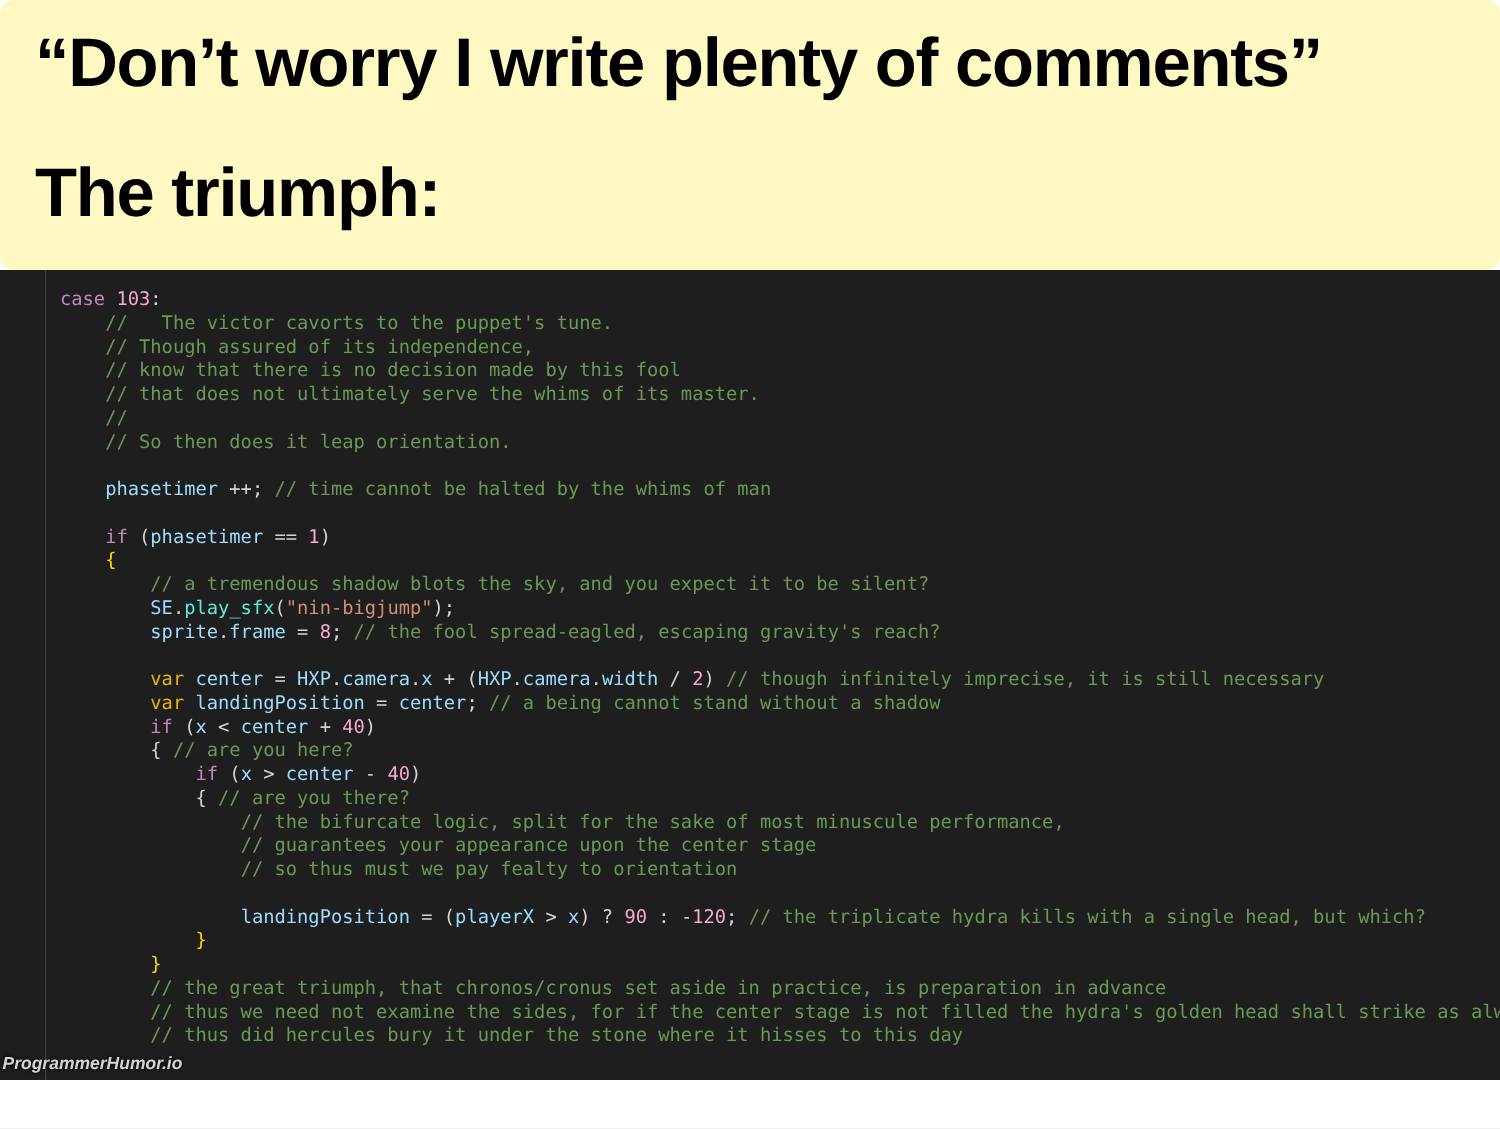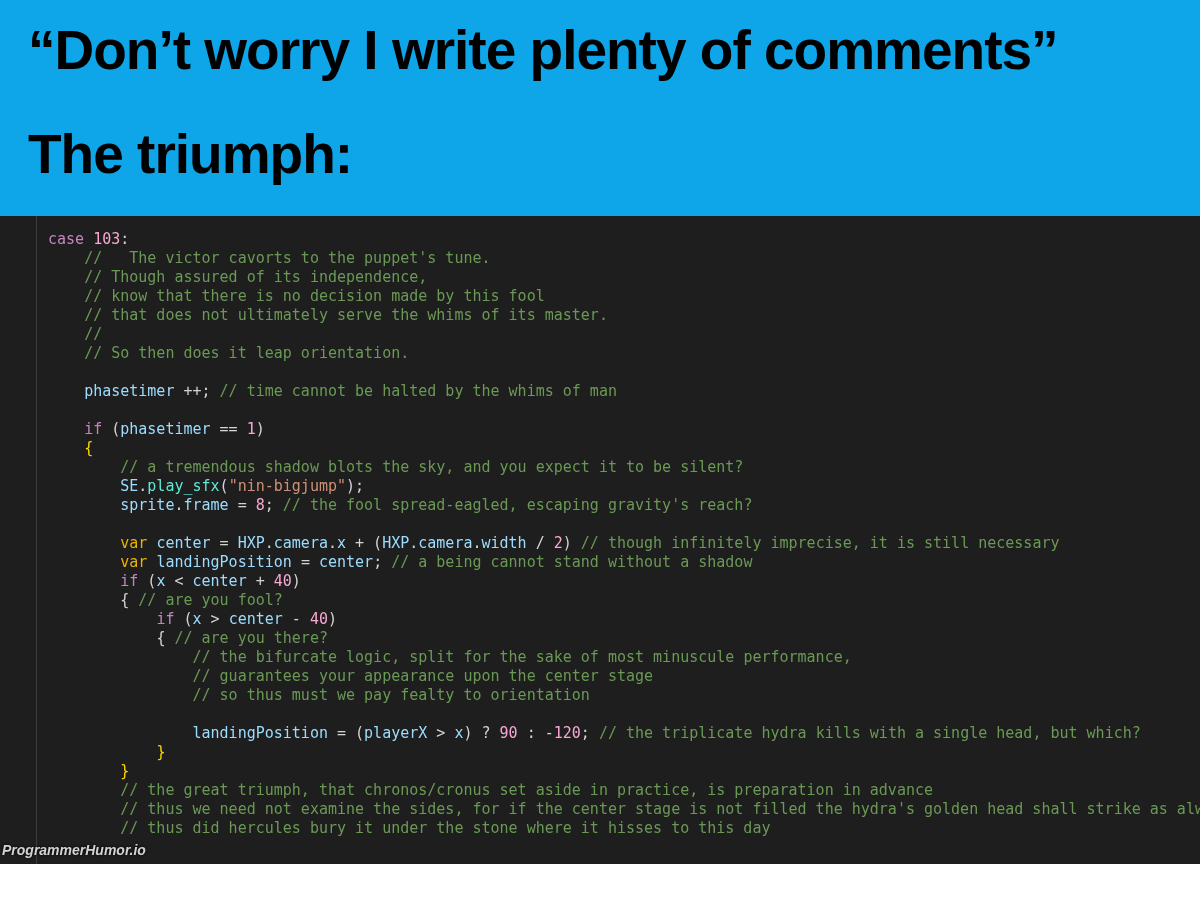--- a/index.html
+++ b/index.html
@@ -1,16 +1,16 @@
 <!DOCTYPE html>
 <html><head>
 <meta charset="utf-8">
 <style>
   html,body{margin:0;padding:0;width:1200px;height:903px;background:#fff;overflow:hidden;font-family:Arial,Helvetica,sans-serif;}
-  .meme-top{background:#0ea5e9;padding:18px 28px 12px 28px;}
+  .meme-top{background:#fef9c3;padding:18px 28px 12px 28px;border-radius:11px;}
   .meme-title{font-size:55px;font-weight:800;margin:0 0 40px 0;letter-spacing:-1px;}
   .meme-sub{font-size:55px;font-weight:800;margin:0 0 18px 0;letter-spacing:-1px;}
   .code-area{background:#1e1e1e;color:#d4d4d4;font-family:'Consolas','Menlo','DejaVu Sans Mono',monospace;font-size:15px;line-height:19px;padding:14px 0 28px 0;position:relative;height:648px;box-sizing:border-box;}
   .code-area::before{content:"";position:absolute;left:36px;top:0;bottom:0;width:1px;background:rgba(80,80,80,0.6);}
   pre{margin:0;padding:0 0 0 48px;white-space:pre;}
   .k{color:#c586c0;}      
   .n{color:#f9a8d4;}      
   .c{color:#6a9955;}      
   .v{color:#9cdcfe;}      
   .f{color:#5eead4;}      
@@ -41,21 +41,21 @@
 
     <span class="k">if</span> <span class="o">(</span><span class="v">phasetimer</span> <span class="o">==</span> <span class="n">1</span><span class="o">)</span>
     <span class="b">{</span>
         <span class="c">// a tremendous shadow blots the sky, and you expect it to be silent?</span>
         <span class="v">SE</span><span class="o">.</span><span class="f">play_sfx</span><span class="o">(</span><span class="s">"nin-bigjump"</span><span class="o">);</span>
         <span class="v">sprite</span><span class="o">.</span><span class="v">frame</span> <span class="o">=</span> <span class="n">8</span><span class="o">;</span> <span class="c">// the fool spread-eagled, escaping gravity's reach?</span>
 
         <span class="kw2">var</span> <span class="v">center</span> <span class="o">=</span> <span class="v">HXP</span><span class="o">.</span><span class="v">camera</span><span class="o">.</span><span class="v">x</span> <span class="o">+ (</span><span class="v">HXP</span><span class="o">.</span><span class="v">camera</span><span class="o">.</span><span class="v">width</span> <span class="o">/</span> <span class="n">2</span><span class="o">)</span> <span class="c">// though infinitely imprecise, it is still necessary</span>
         <span class="kw2">var</span> <span class="v">landingPosition</span> <span class="o">=</span> <span class="v">center</span><span class="o">;</span> <span class="c">// a being cannot stand without a shadow</span>
         <span class="k">if</span> <span class="o">(</span><span class="v">x</span> <span class="o">&lt;</span> <span class="v">center</span> <span class="o">+</span> <span class="n">40</span><span class="o">)</span>
-        <span class="o">{</span> <span class="c">// are you fool?</span>
+        <span class="o">{</span> <span class="c">// are you here?</span>
             <span class="k">if</span> <span class="o">(</span><span class="v">x</span> <span class="o">&gt;</span> <span class="v">center</span> <span class="o">-</span> <span class="n">40</span><span class="o">)</span>
             <span class="o">{</span> <span class="c">// are you there?</span>
                 <span class="c">// the bifurcate logic, split for the sake of most minuscule performance,</span>
                 <span class="c">// guarantees your appearance upon the center stage</span>
                 <span class="c">// so thus must we pay fealty to orientation</span>
 
                 <span class="v">landingPosition</span> <span class="o">= (</span><span class="v">playerX</span> <span class="o">&gt;</span> <span class="v">x</span><span class="o">) ?</span> <span class="n">90</span> <span class="o">: -</span><span class="n">120</span><span class="o">;</span> <span class="c">// the triplicate hydra kills with a single head, but which?</span>
             <span class="b">}</span>
         <span class="b">}</span>
         <span class="c">// the great triumph, that chronos/cronus set aside in practice, is preparation in advance</span>

